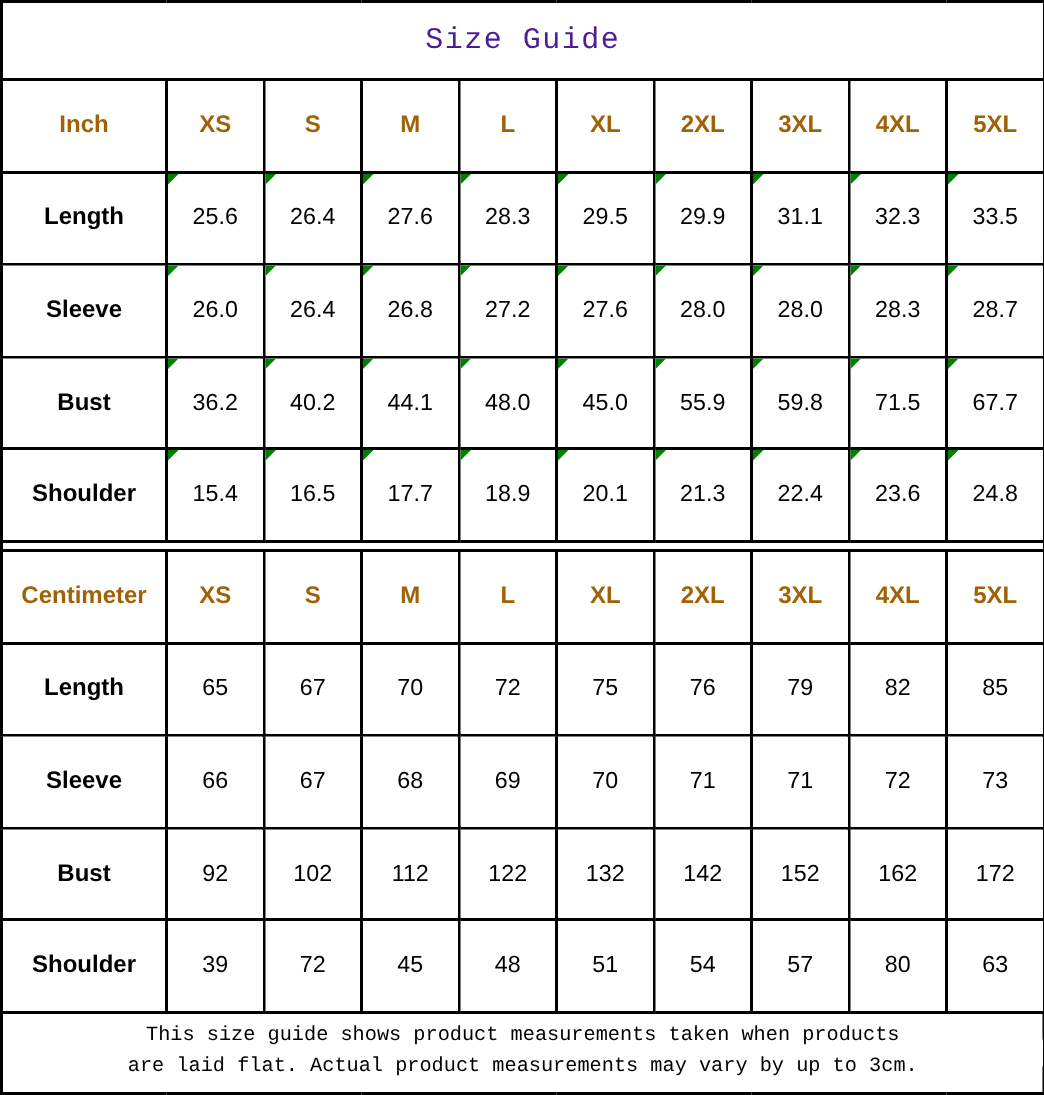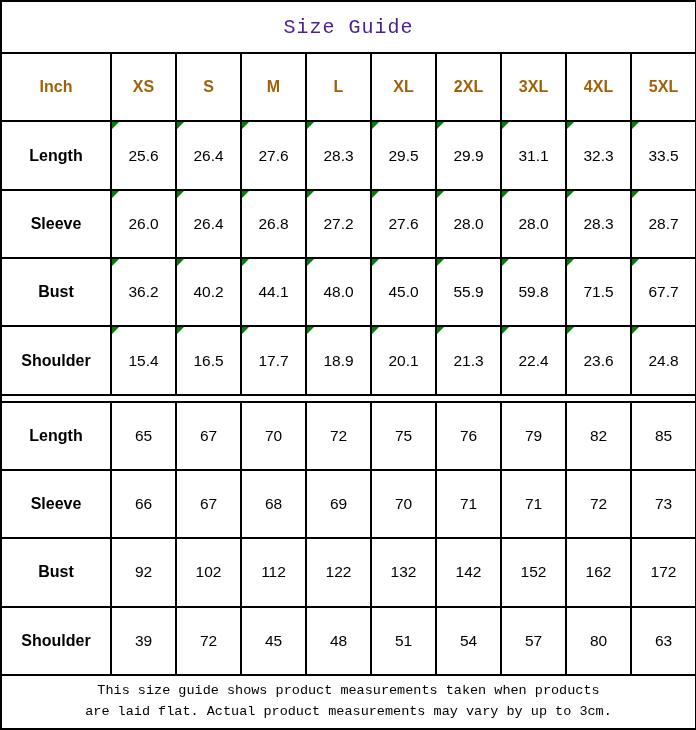--- a/index.html
+++ b/index.html
@@ -157,20 +157,32 @@
           <td class="value-cell"><span class="marker" style="border-top-color: rgb(0, 128, 0);"></span><span class="val">18.9</span></td>
           <td class="value-cell"><span class="marker" style="border-top-color: rgb(0, 128, 0);"></span><span class="val">20.1</span></td>
           <td class="value-cell"><span class="marker" style="border-top-color: rgb(0, 128, 0);"></span><span class="val">21.3</span></td>
           <td class="value-cell"><span class="marker" style="border-top-color: rgb(0, 128, 0);"></span><span class="val">22.4</span></td>
           <td class="value-cell"><span class="marker" style="border-top-color: rgb(0, 128, 0);"></span><span class="val">23.6</span></td>
           <td class="value-cell"><span class="marker" style="border-top-color: rgb(0, 128, 0);"></span><span class="val">24.8</span></td>
         </tr>
         <tr class="gap-row">
           <td colspan="10"></td>
         </tr>
+        <tr class="header-row">
+          <th class="unit-cell">Centimeter</th>
+          <th class="size-cell">XS</th>
+          <th class="size-cell">S</th>
+          <th class="size-cell">M</th>
+          <th class="size-cell">L</th>
+          <th class="size-cell">XL</th>
+          <th class="size-cell">2XL</th>
+          <th class="size-cell">3XL</th>
+          <th class="size-cell">4XL</th>
+          <th class="size-cell">5XL</th>
+        </tr>
         <tr class="data-row">
           <td class="label-cell">Length</td>
           <td class="value-cell"><span class="val">65</span></td>
           <td class="value-cell"><span class="val">67</span></td>
           <td class="value-cell"><span class="val">70</span></td>
           <td class="value-cell"><span class="val">72</span></td>
           <td class="value-cell"><span class="val">75</span></td>
           <td class="value-cell"><span class="val">76</span></td>
           <td class="value-cell"><span class="val">79</span></td>
           <td class="value-cell"><span class="val">82</span></td>

